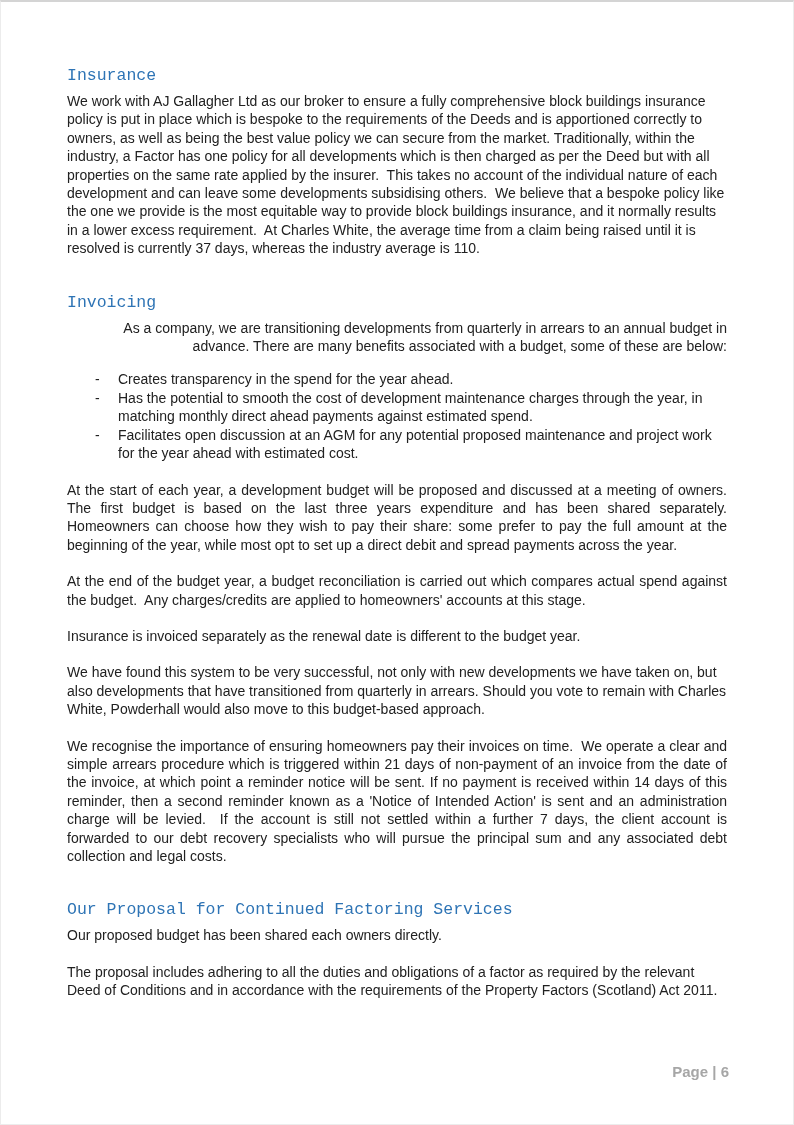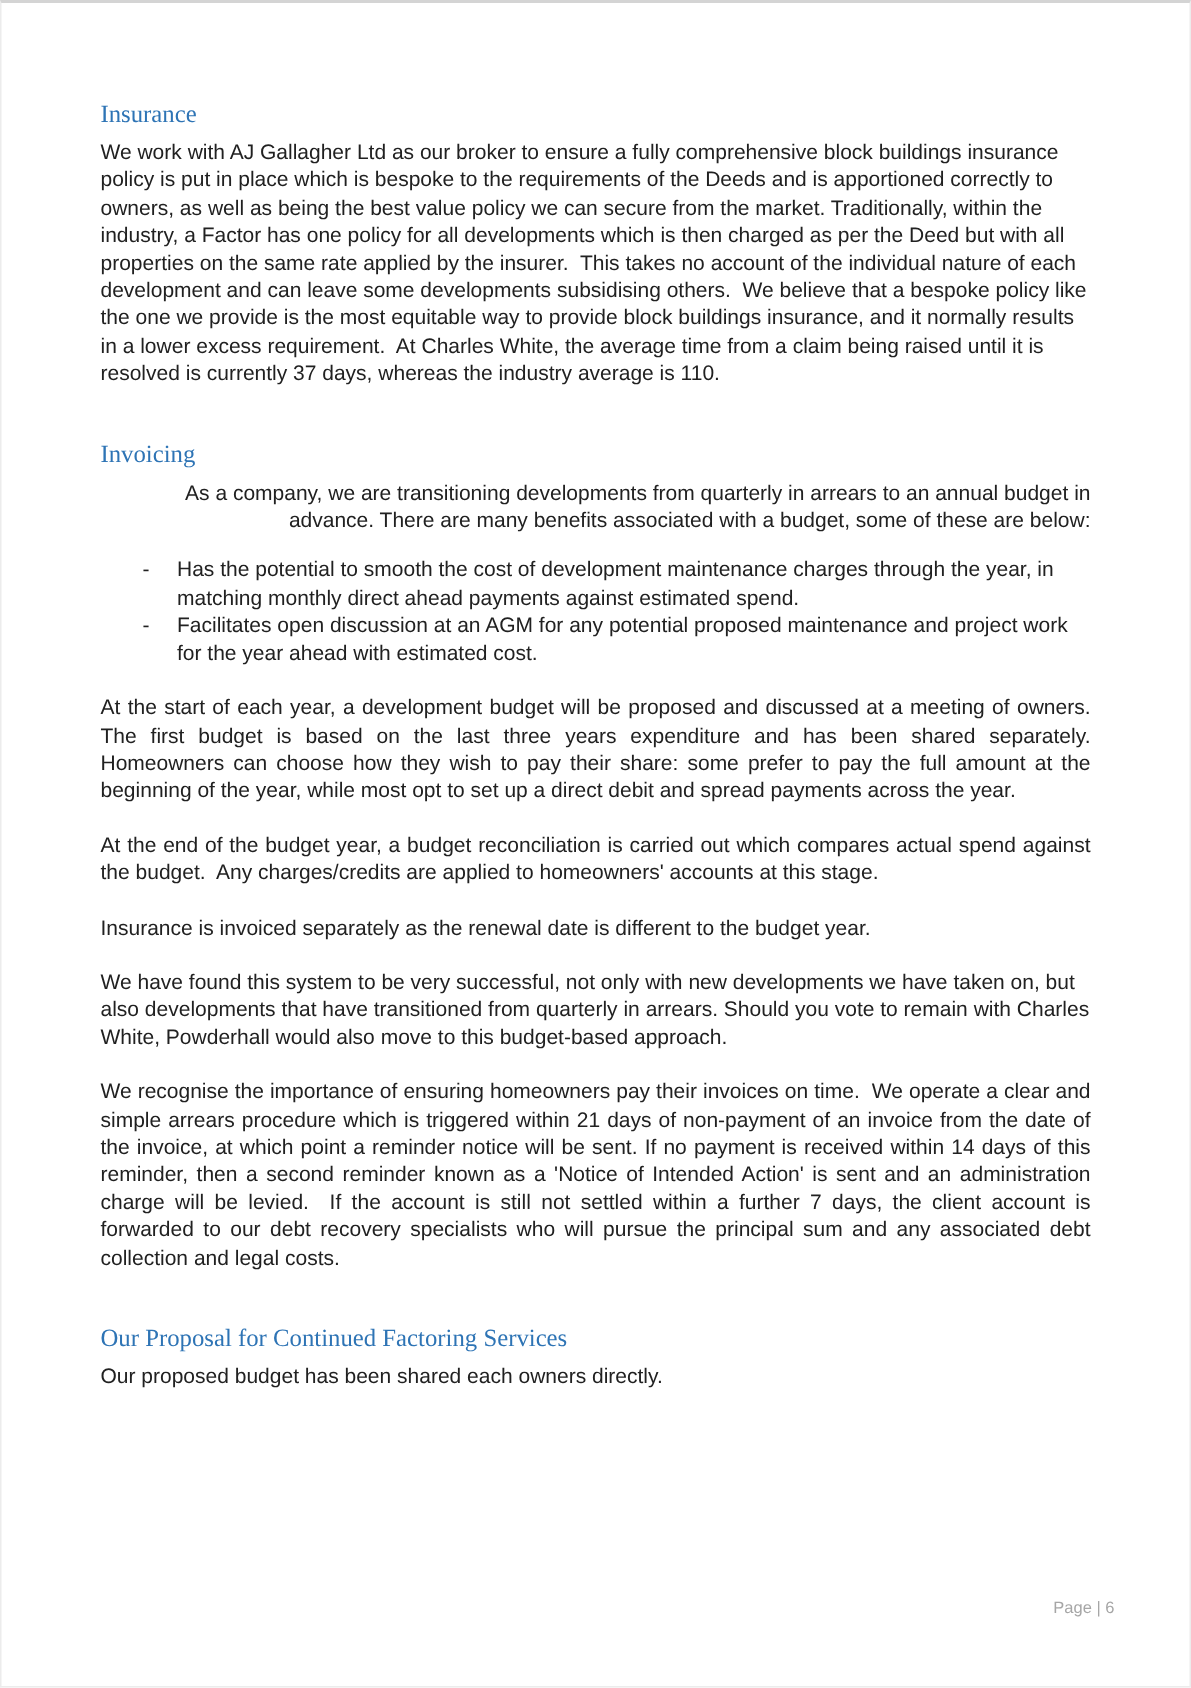--- a/index.html
+++ b/index.html
@@ -17,21 +17,21 @@
     border:1px solid #ececec;
     border-top:2px solid #d4d4d4;
     padding:63px 66px 0 66px;
     font-family:"Liberation Sans", sans-serif;
     font-size:14px;
     line-height:18.4px;
     color:var(--body-color);
     overflow:hidden;
   }
   h2.doc-heading{
-    font-family:Liberation Serif, serif;
+    font-family:Liberation Mono, monospace;
     font-weight:normal;
     color:var(--heading-color);
     font-size:16.5px;
     line-height:22px;
     margin:34px 0 5px 0;
   }
   h2.doc-heading.first{margin-top:0;}
   p.doc-para{
     margin:0 0 18px 0;
     white-space:pre-wrap;
@@ -47,47 +47,50 @@
     padding-left:51px;
   }
   ul.dash-list li::before{
     content:"-";
     position:absolute;
     left:28px;
     top:0;
   }
   .page-footer{
     position:absolute;
-    right:50px;
+    right:64px;
     bottom:43px;
     color:var(--footer-color);
-    font-size:11px;
+    font-size:15px;
+    font-weight:bold;
   }
 </style>
 </head>
 <body>
 
 <div class="page">
 
   <h2 class="doc-heading first">Insurance</h2>
   <p class="doc-para">We work with AJ Gallagher Ltd as our broker to ensure a fully comprehensive block buildings insurance policy is put in place which is bespoke to the requirements of the Deeds and is apportioned correctly to owners, as well as being the best value policy we can secure from the market. Traditionally, within the industry, a Factor has one policy for all developments which is then charged as per the Deed but with all properties on the same rate applied by the insurer.  This takes no account of the individual nature of each development and can leave some developments subsidising others.  We believe that a bespoke policy like the one we provide is the most equitable way to provide block buildings insurance, and it normally results in a lower excess requirement.  At Charles White, the average time from a claim being raised until it is resolved is currently 37 days, whereas the industry average is 110.</p>
 
   <h2 class="doc-heading">Invoicing</h2>
   <p class="doc-para" style="margin-bottom:15px;text-align:right;">As a company, we are transitioning developments from quarterly in arrears to an annual budget in advance. There are many benefits associated with a budget, some of these are below:</p>
 
   <ul class="dash-list">
+    <li>Creates transparency in the spend for the year ahead.</li>
     <li>Has the potential to smooth the cost of development maintenance charges through the year, in matching monthly direct ahead payments against estimated spend.</li>
     <li>Facilitates open discussion at an AGM for any potential proposed maintenance and project work for the year ahead with estimated cost.</li>
   </ul>
 
   <p class="doc-para justify">At the start of each year, a development budget will be proposed and discussed at a meeting of owners.  The first budget is based on the last three years expenditure and has been shared separately. Homeowners can choose how they wish to pay their share: some prefer to pay the full amount at the beginning of the year, while most opt to set up a direct debit and spread payments across the year.</p>
   <p class="doc-para justify">At the end of the budget year, a budget reconciliation is carried out which compares actual spend against the budget.  Any charges/credits are applied to homeowners' accounts at this stage.</p>
   <p class="doc-para">Insurance is invoiced separately as the renewal date is different to the budget year.</p>
   <p class="doc-para">We have found this system to be very successful, not only with new developments we have taken on, but also developments that have transitioned from quarterly in arrears. Should you vote to remain with Charles White, Powderhall would also move to this budget-based approach.</p>
 
   <p class="doc-para justify">We recognise the importance of ensuring homeowners pay their invoices on time.  We operate a clear and simple arrears procedure which is triggered within 21 days of non-payment of an invoice from the date of the invoice, at which point a reminder notice will be sent. If no payment is received within 14 days of this reminder, then a second reminder known as a 'Notice of Intended Action' is sent and an administration charge will be levied.  If the account is still not settled within a further 7 days, the client account is forwarded to our debt recovery specialists who will pursue the principal sum and any associated debt collection and legal costs.</p>
 
   <h2 class="doc-heading">Our Proposal for Continued Factoring Services</h2>
   <p class="doc-para">Our proposed budget has been shared each owners directly.</p>
+  <p class="doc-para">The proposal includes adhering to all the duties and obligations of a factor as required by the relevant Deed of Conditions and in accordance with the requirements of the Property Factors (Scotland) Act 2011.</p>
 
   <div class="page-footer">Page | 6</div>
 
 </div>
 
 </body></html>

